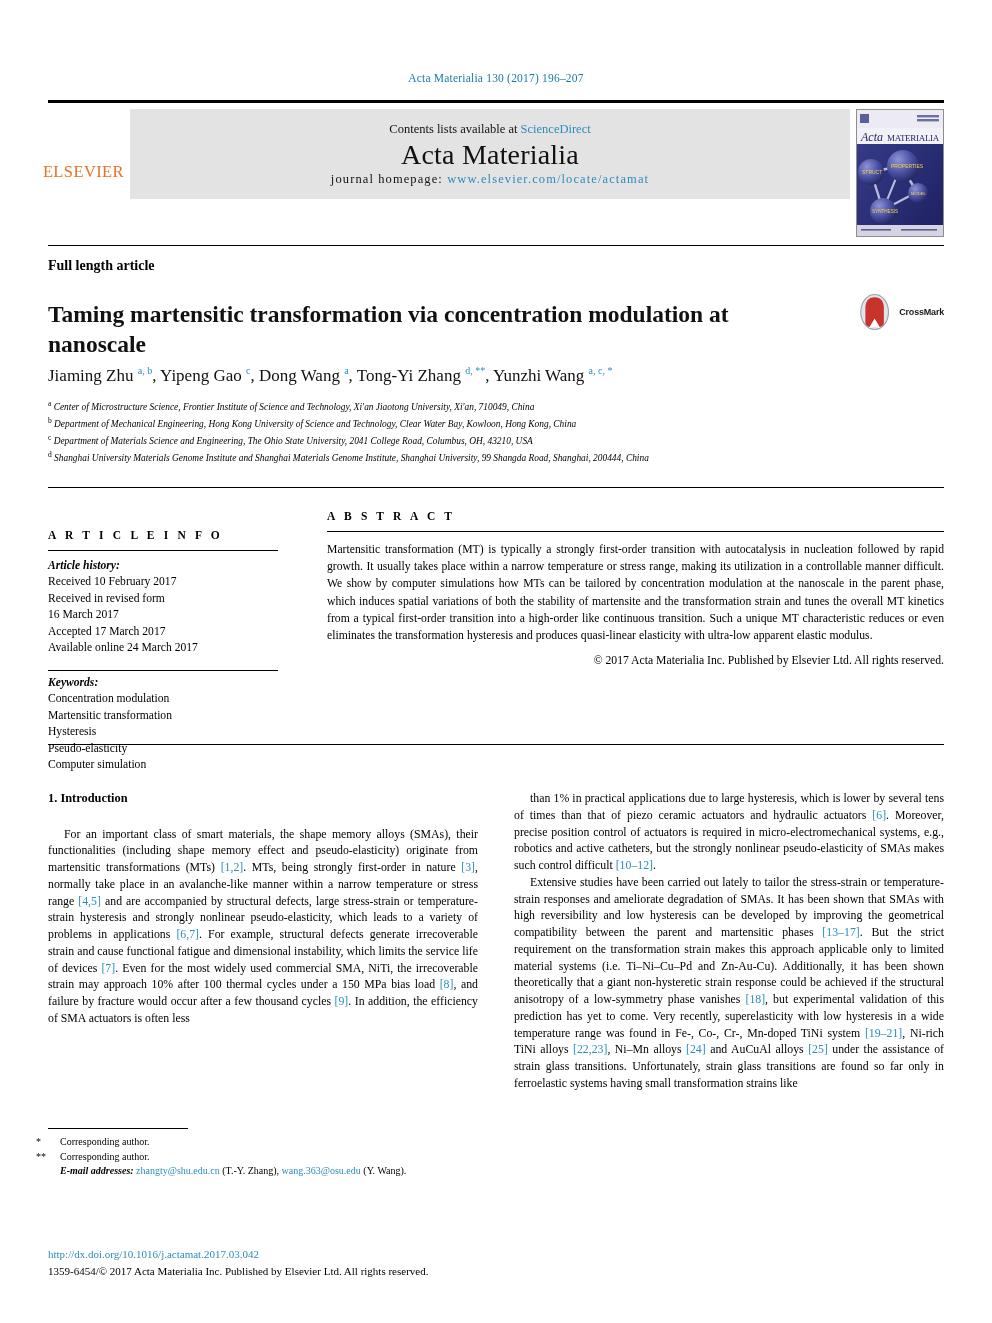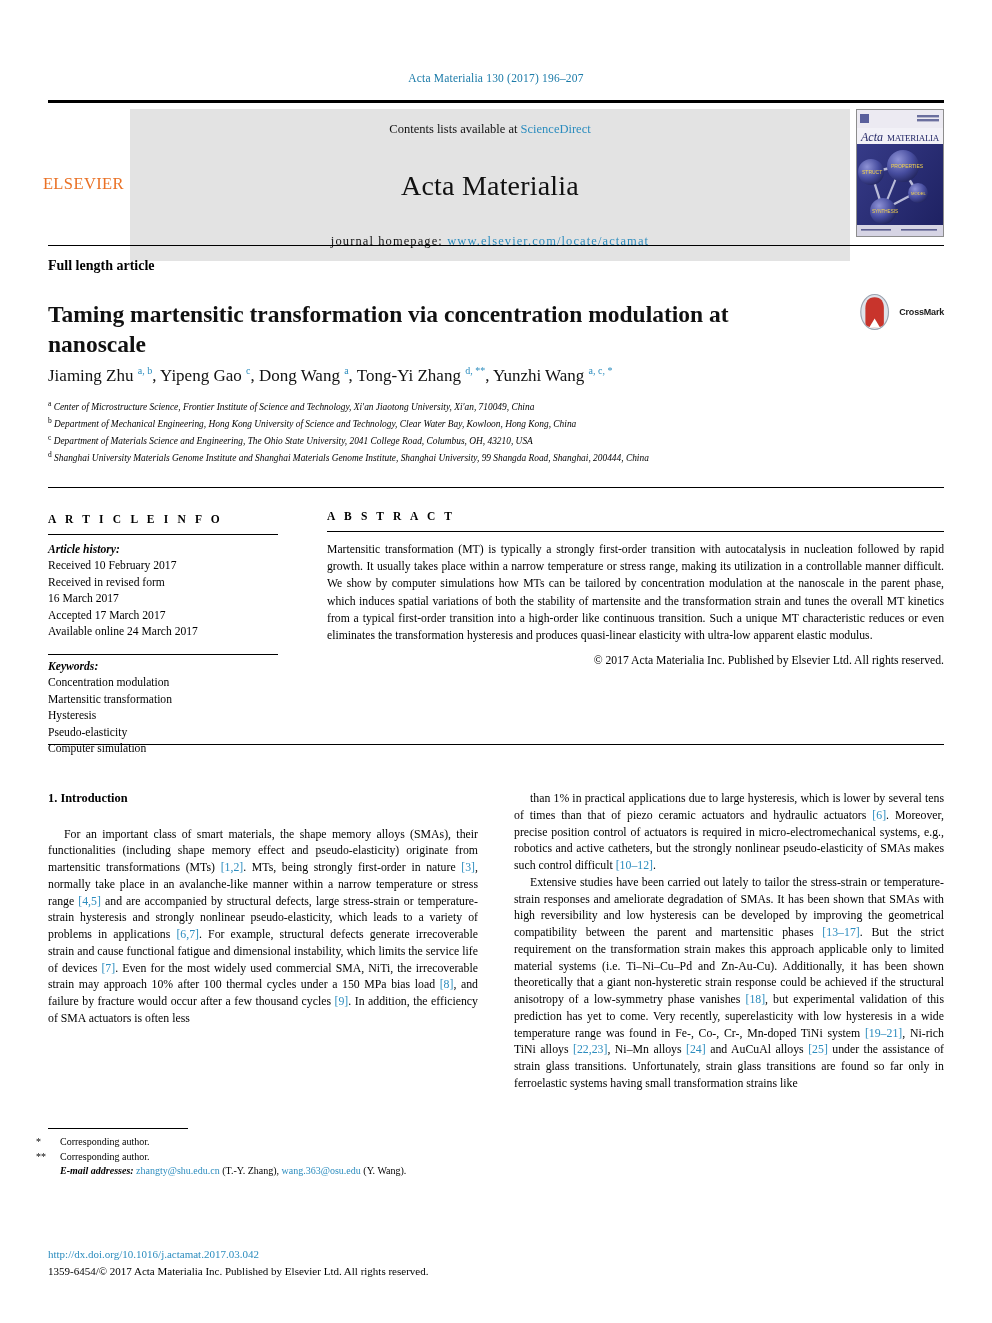--- a/index.html
+++ b/index.html
@@ -61,21 +61,21 @@
     letter-spacing: .4px;
     color: #ea7125;
     line-height: 1;
     margin-top: 1px;
   }
   .journal-band {
     flex: 1 1 auto;
     background: #e3e3e3;
     margin-left: 6px;
     margin-right: 6px;
-    height: 152px;
+    height: 90px;
     position: relative;
     display: flex;
     flex-direction: column;
     justify-content: space-between;
     align-items: center;
     padding: 13px 0 12px 0;
     box-sizing: border-box;
   }
   .contents-line {
     font-size: 12.5px;
@@ -172,21 +172,21 @@
   
   .rule-info-top {
     position: absolute;
     top: 487px;
     left: 48px;
     width: 896px;
     border-top: 1px solid #000;
   }
   .info-col {
     position: absolute;
-    top: 513px;
+    top: 529px;
     left: 48px;
     width: 230px;
   }
   .abs-col {
     position: absolute;
     top: 503px;
     left: 327px;
     width: 617px;
     margin-top: 7px;
   }

